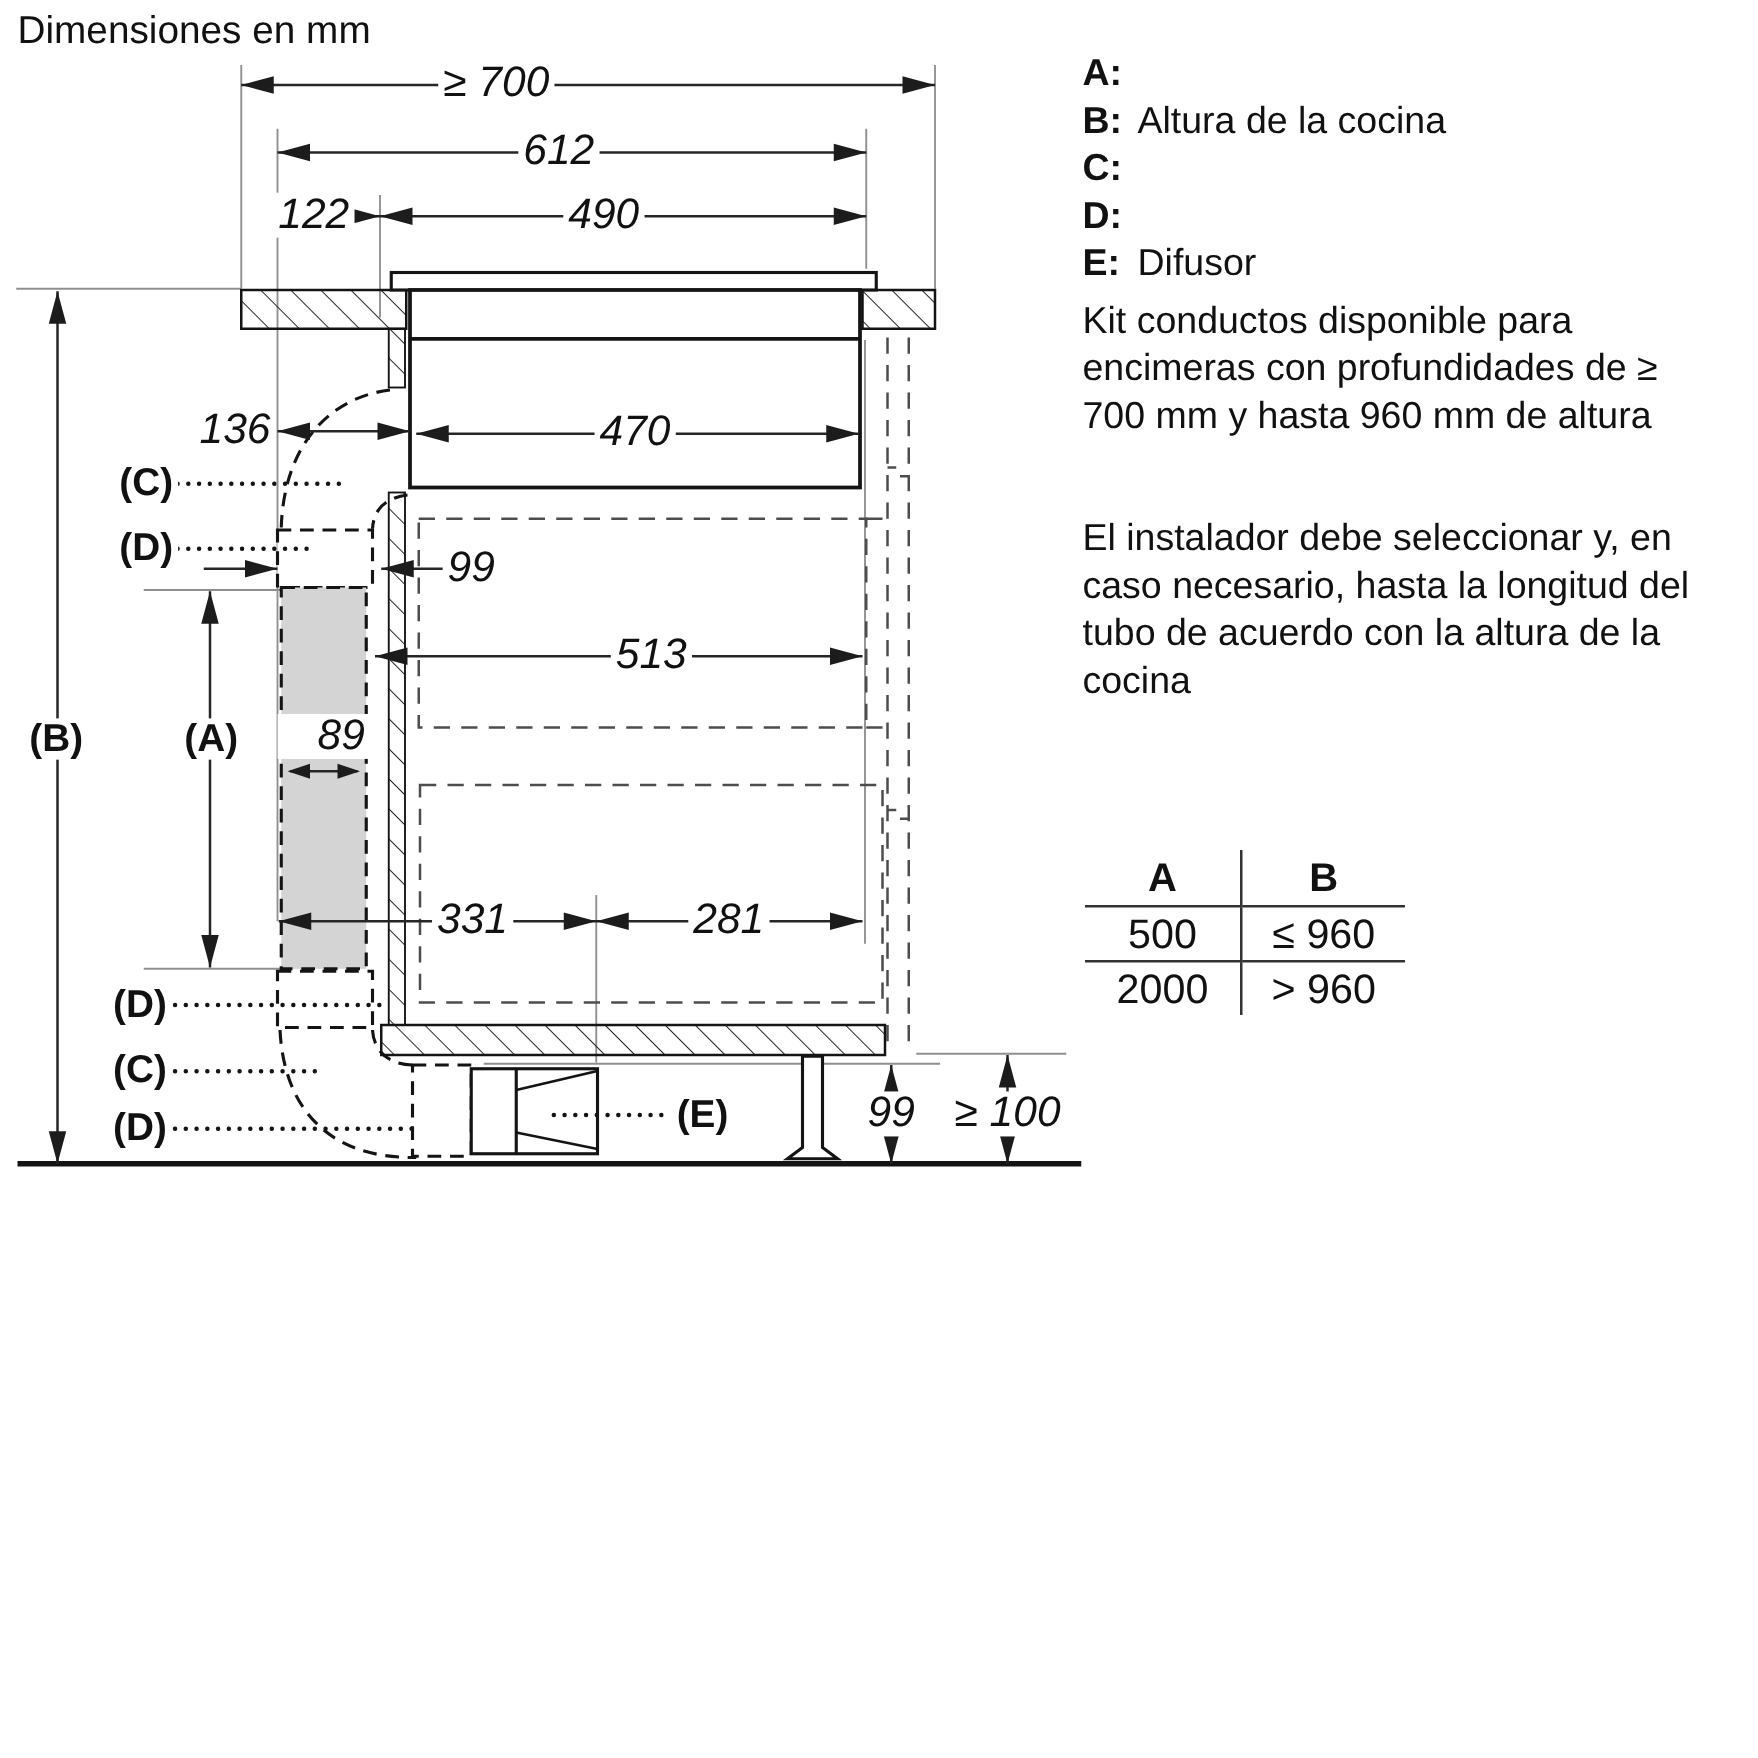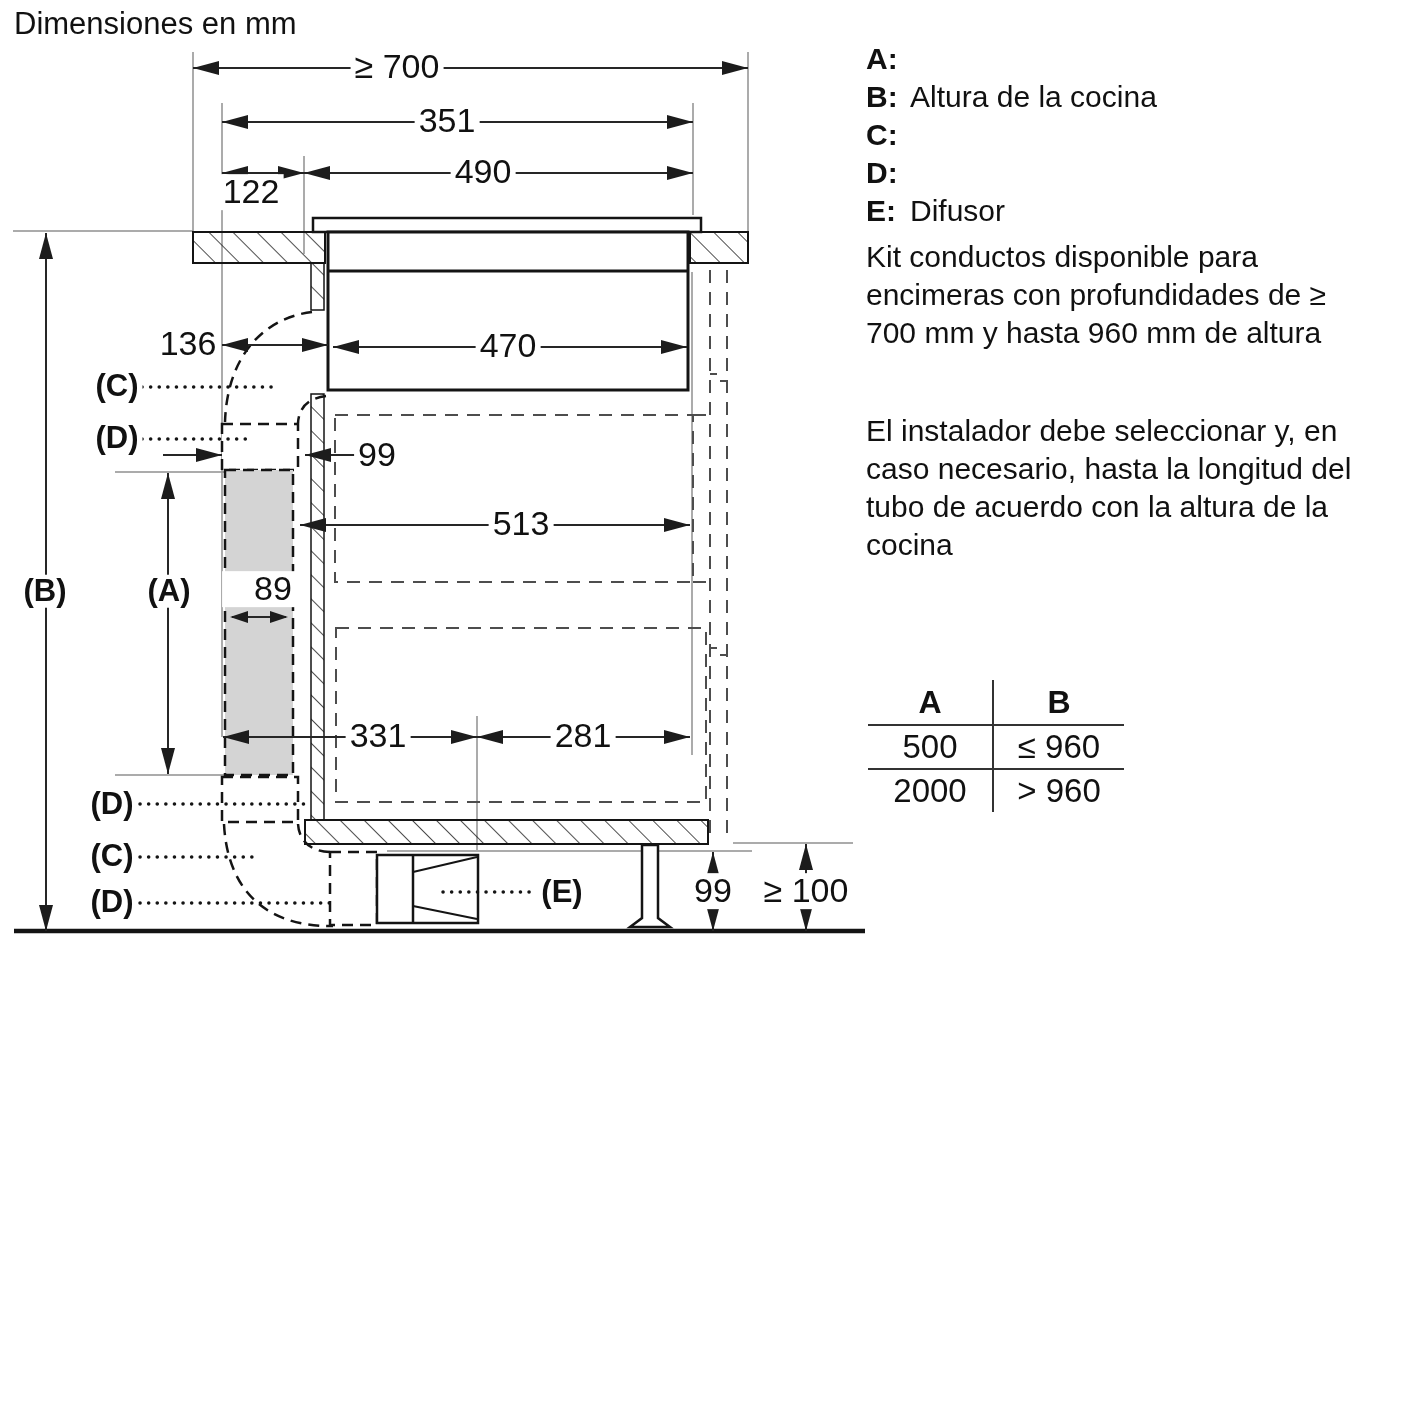--- a/index.html
+++ b/index.html
@@ -8,21 +8,21 @@
     font-family:"Liberation Sans", sans-serif;color:#111;overflow:hidden;
   }
   .stage svg{position:absolute;left:0;top:0;}
   .title{
     position:absolute;left:14px;top:6px;font-size:31px;color:#111;white-space:nowrap;
   }
   .lbl{
     position:absolute;transform:translate(-50%,-50%);white-space:nowrap;
     background:#fff;padding:0 4px;line-height:1.05;
   }
-  .dim{font-size:34px;color:#111;}
+  .dim{font-size:34px;color:#111;font-style:italic;}
   .callout{font-size:31px;font-weight:bold;color:#111;}
   .legend{position:absolute;left:866px;top:40px;font-size:30px;line-height:38px;}
   .legend-row{display:flex;}
   .legend-key{font-weight:bold;width:44px;flex:0 0 auto;}
   .note{position:absolute;left:866px;font-size:30px;line-height:38px;color:#111;}
   .note-kit{top:238px;width:515px;}
   .note-installer{top:412px;width:524px;}
   .spec-table{position:absolute;left:868px;top:680px;display:grid;grid-template-columns:126px 130px;}
   .spec-table .cell{
     display:flex;align-items:center;justify-content:center;
@@ -151,22 +151,22 @@
       <polygon points="46,233 39,259 53,259"></polygon>
       <polygon points="46,931 39,905 53,905"></polygon>
       <polygon points="168,473 161,499 175,499"></polygon>
       <polygon points="168,774 161,748 175,748"></polygon>
       <polygon points="230,617 248,611 248,623"></polygon>
       <polygon points="288,617 270,611 270,623"></polygon>
     </g>
   </svg>
 
   <span class="lbl dim" style="left:397px;top:67px;">≥ 700</span>
-  <span class="lbl dim" style="left:447px;top:121px;">351</span>
-  <span class="lbl dim" style="left:251px;top:172px;margin-top:20px;">122</span>
+  <span class="lbl dim" style="left:447px;top:121px;">612</span>
+  <span class="lbl dim" style="left:251px;top:172px;">122</span>
   <span class="lbl dim" style="left:483px;top:172px;">490</span>
   <span class="lbl dim" style="left:188px;top:344px;">136</span>
   <span class="lbl dim" style="left:508px;top:346px;">470</span>
   <span class="lbl dim" style="left:377px;top:455px;">99</span>
   <span class="lbl dim" style="left:521px;top:524px;">513</span>
   <span class="lbl dim" style="left:259px;top:589px;padding-left:32px;">89</span>
   <span class="lbl dim" style="left:378px;top:736px;">331</span>
   <span class="lbl dim" style="left:583px;top:736px;">281</span>
   <span class="lbl dim" style="left:713px;top:891px;">99</span>
   <span class="lbl dim" style="left:806px;top:891px;">≥ 100</span>

